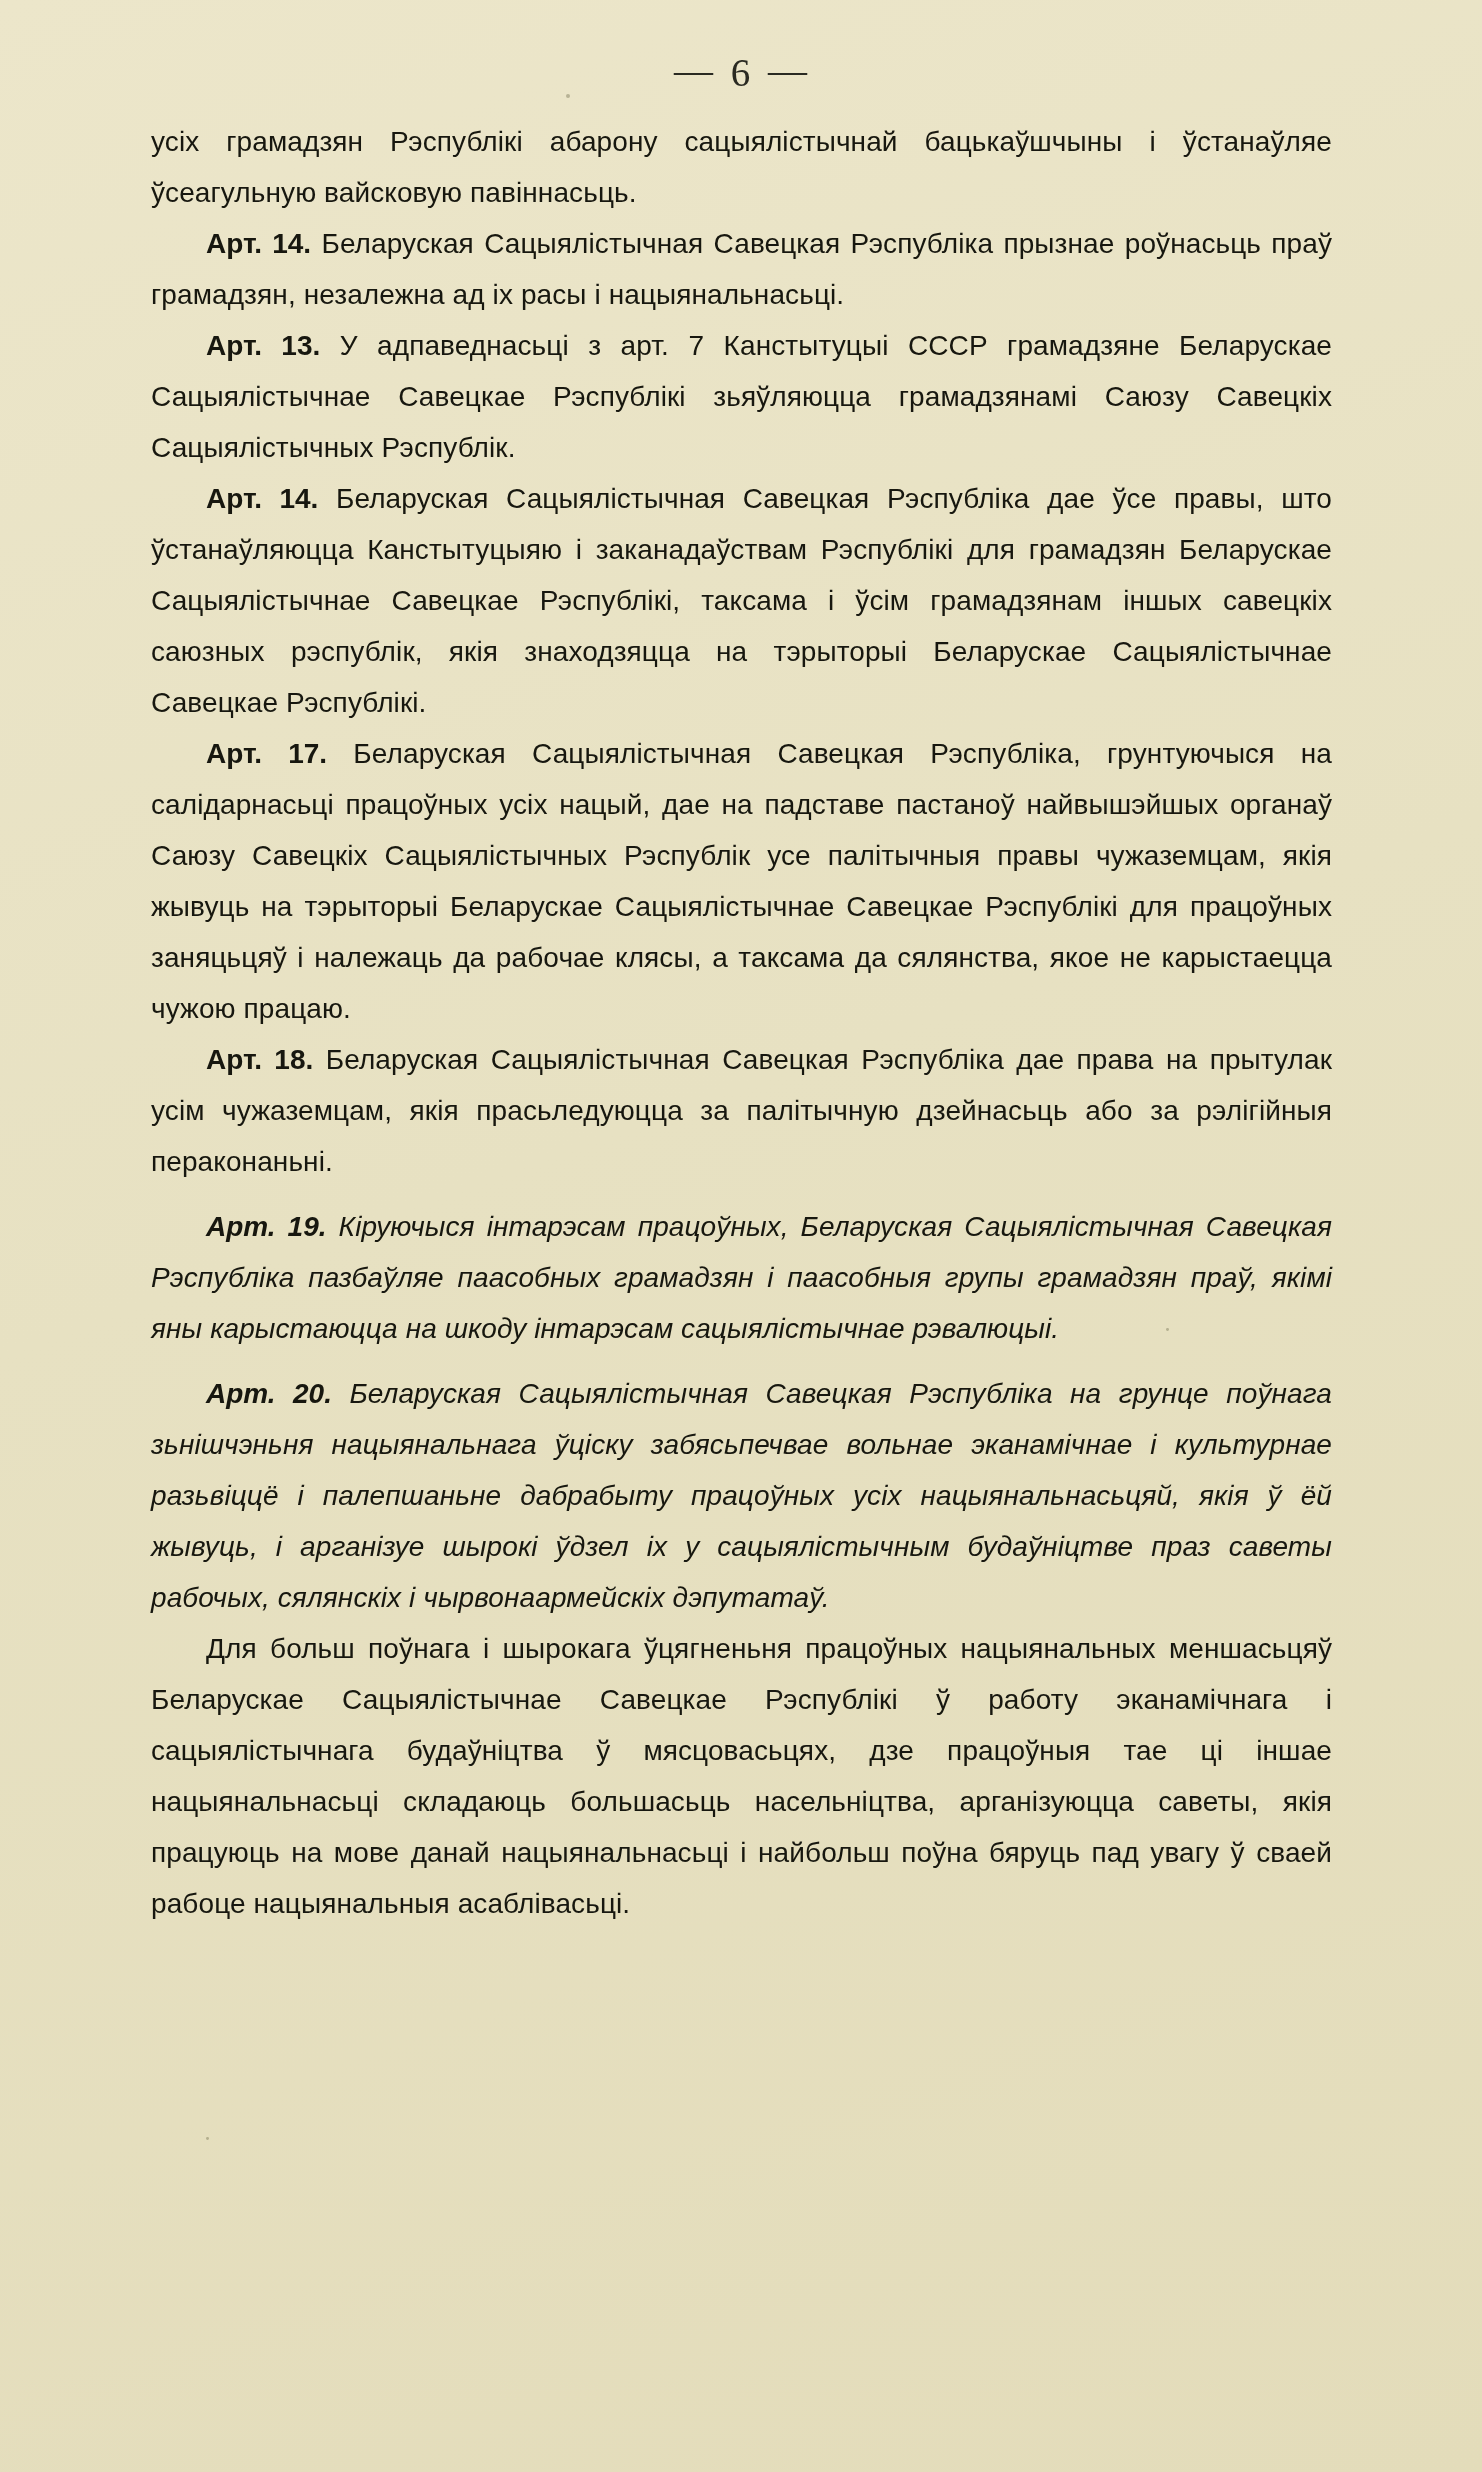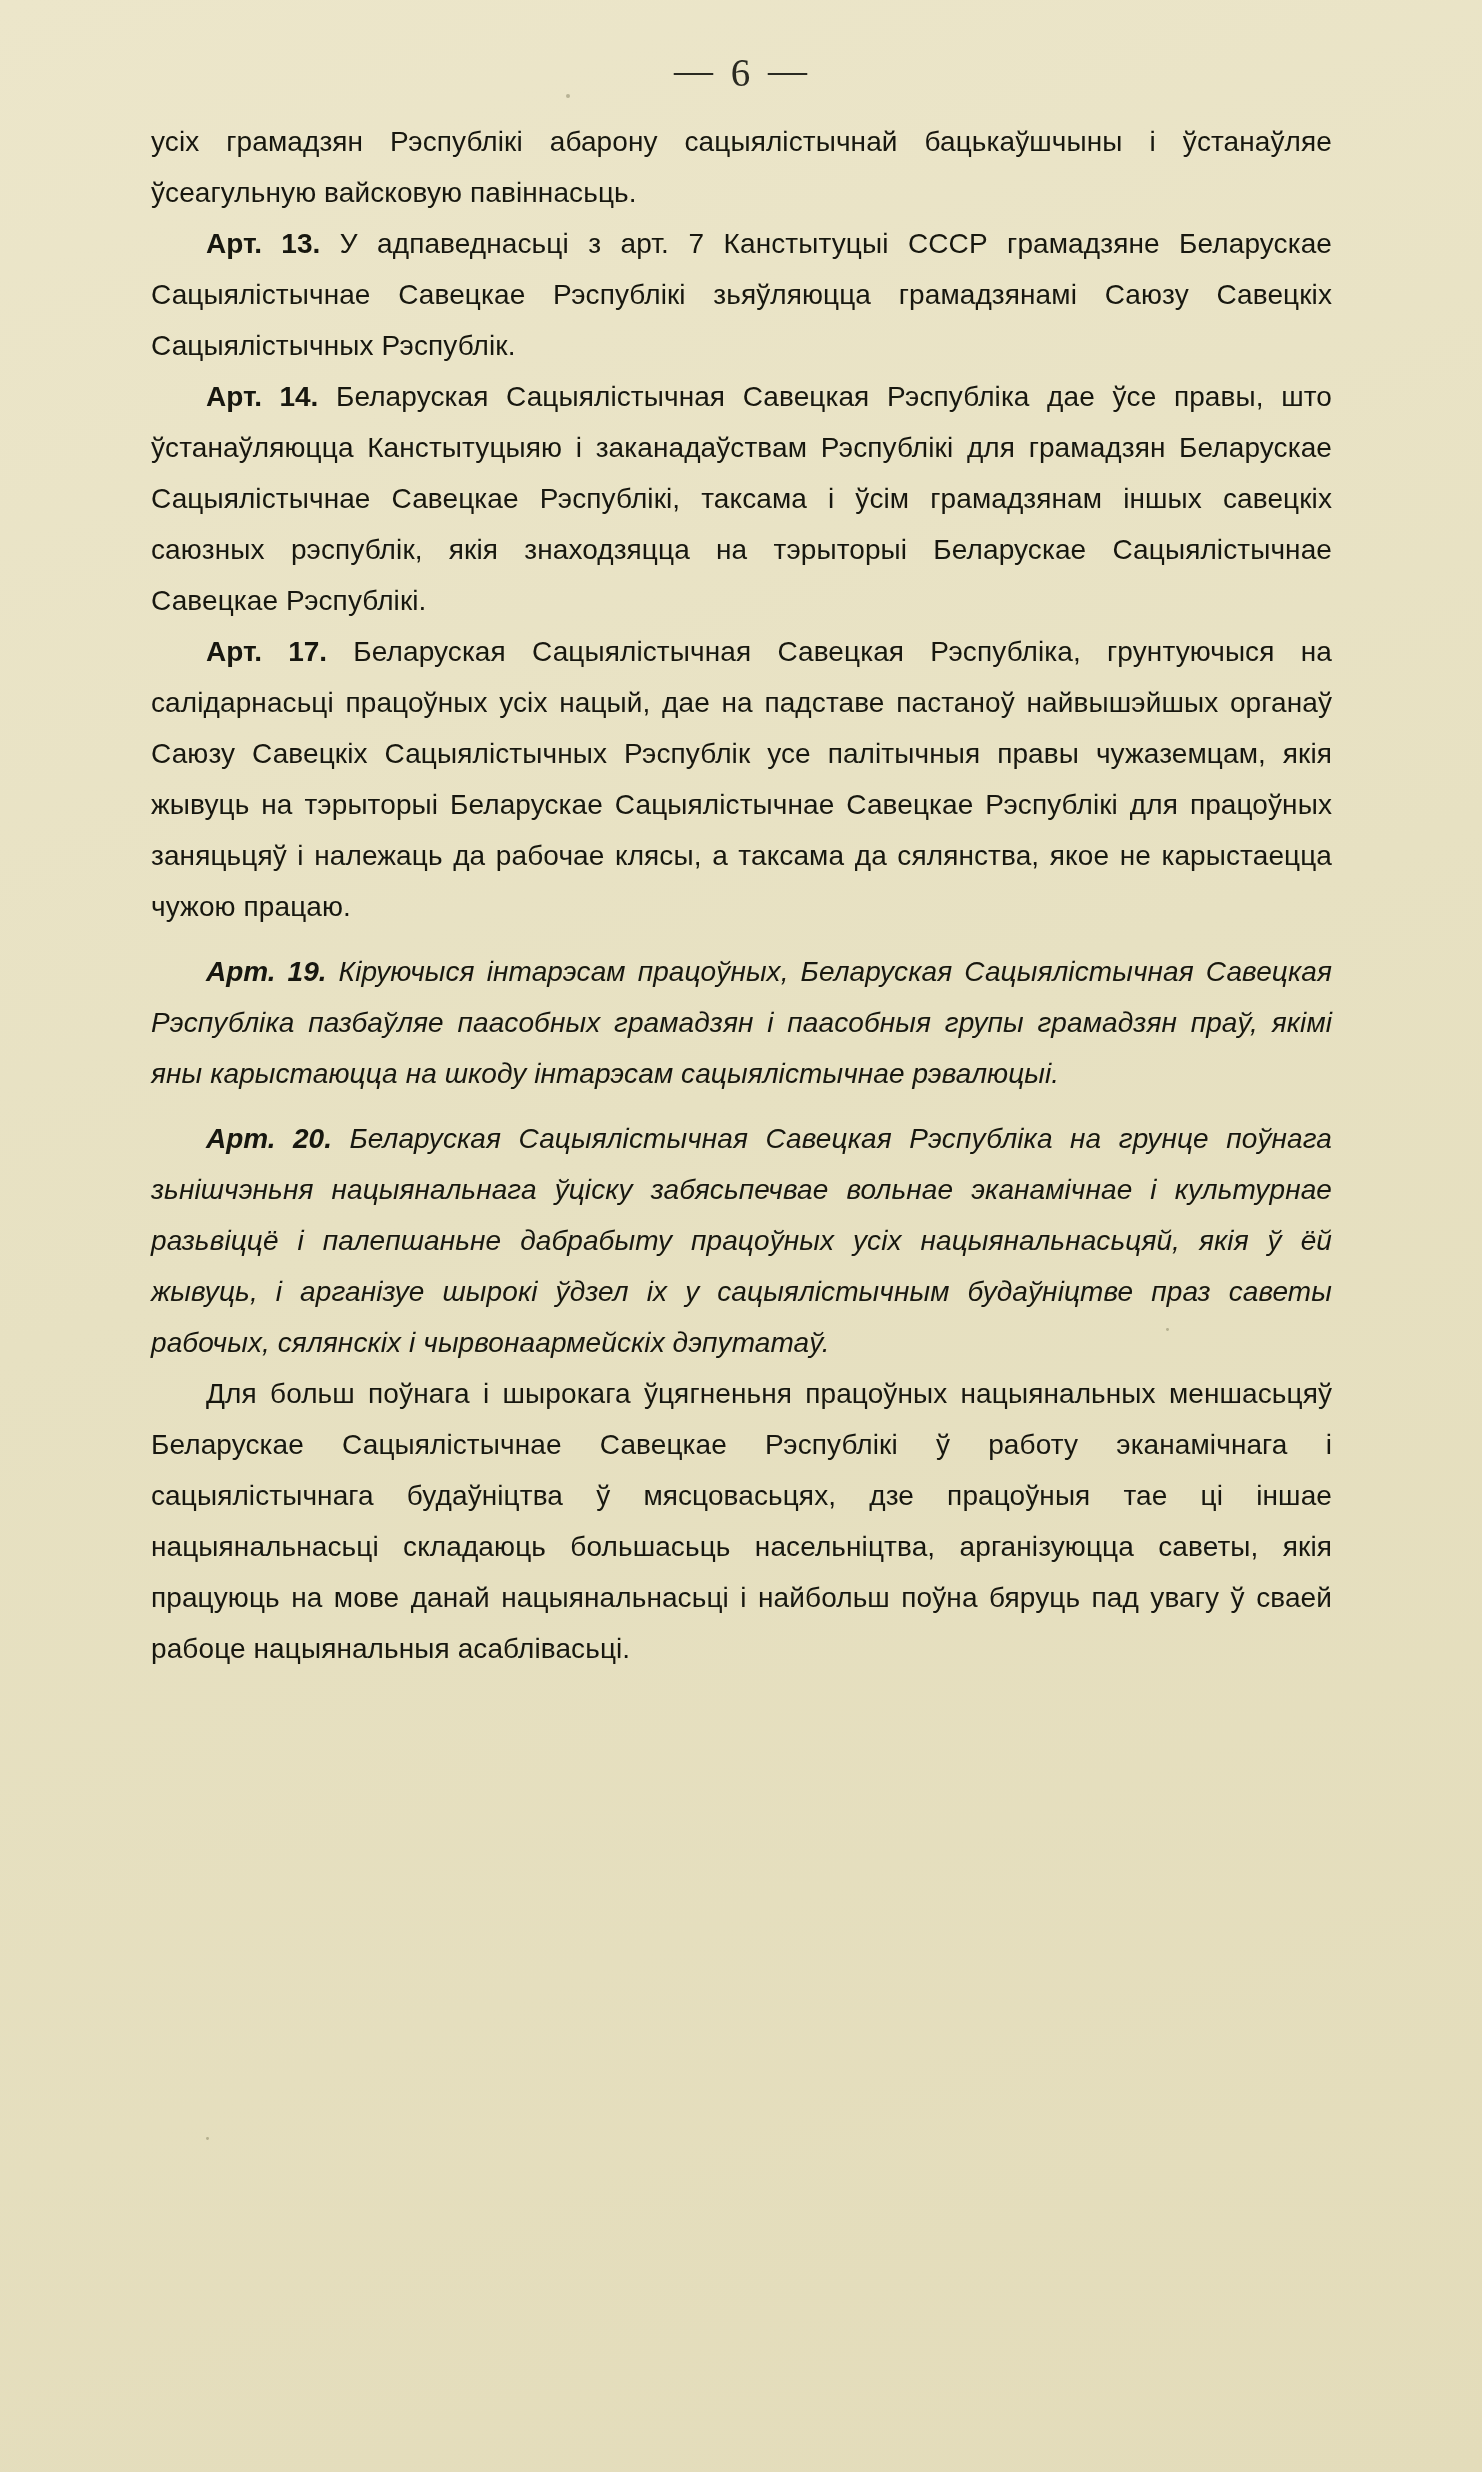--- a/index.html
+++ b/index.html
@@ -80,27 +80,29 @@
 
   <div class="page-number">
     <span class="dash">—</span><span>6</span><span class="dash">—</span>
   </div>
 
   <div class="body-text">
 
     <p class="para"><span>усіх грамадзян Рэспублікі абарону сацыялістычнай бацькаўшчыны і ўстанаўляе ўсеагульную вайсковую павіннасьць.</span></p>
 
 
+    <p class="para indent"><span class="art">Арт. 14.</span> <span>Беларуская Сацыялістычная Савецкая Рэспубліка прызнае роўнасьць праў грамадзян, незалежна ад іх расы і нацыянальнасьці.</span></p>
 
     <p class="para indent"><span class="art">Арт. 13.</span> <span>У адпаведнасьці з арт. 7 Канстытуцыі СССР грамадзяне Беларускае Сацыялістычнае Савецкае Рэспублікі зьяўляюцца грамадзянамі Саюзу Савецкіх Сацыялістычных Рэспублік.</span></p>
 
     <p class="para indent"><span class="art">Арт. 14.</span> <span>Беларуская Сацыялістычная Савецкая Рэспубліка дае ўсе правы, што ўстанаўляюцца Канстытуцыяю і заканадаўствам Рэспублікі для грамадзян Беларускае Сацыялістычнае Савецкае Рэспублікі, таксама і ўсім грамадзянам іншых савецкіх саюзных рэспублік, якія знаходзяцца на тэрыторыі Беларускае Сацыялістычнае Савецкае Рэспублікі.</span></p>
 
     <p class="para indent"><span class="art">Арт. 17.</span> <span>Беларуская Сацыялістычная Савецкая Рэспубліка, грунтуючыся на салідарнасьці працоўных усіх нацый, дае на падставе пастаноў найвышэйшых органаў Саюзу Савецкіх Сацыялістычных Рэспублік усе палітычныя правы чужаземцам, якія жывуць на тэрыторыі Беларускае Сацыялістычнае Савецкае Рэспублікі для працоўных заняцьцяў і належаць да рабочае клясы, а таксама да сялянства, якое не карыстаецца чужою працаю.</span></p>
 
+    <p class="para indent gap-small"><span class="art">Арт. 18.</span> <span>Беларуская Сацыялістычная Савецкая Рэспубліка дае права на прытулак усім чужаземцам, якія прасьледуюцца за палітычную дзейнасьць або за рэлігійныя пераконаньні.</span></p>
 
     <p class="para indent gap-med"><span class="art">Арт. 19.</span> <span>Кіруючыся інтарэсам працоўных, Беларуская Сацыялістычная Савецкая Рэспубліка пазбаўляе паасобных грамадзян і паасобныя групы грамадзян праў, якімі яны карыстаюцца на шкоду інтарэсам сацыялістычнае рэвалюцыі.</span></p>
 
     <p class="para indent gap-med"><span class="art">Арт. 20.</span> <span>Беларуская Сацыялістычная Савецкая Рэспубліка на грунце поўнага зьнішчэньня нацыянальнага ўціску забясьпечвае вольнае эканамічнае і культурнае разьвіццё і палепшаньне дабрабыту працоўных усіх нацыянальнасьцяй, якія ў ёй жывуць, і арганізуе шырокі ўдзел іх у сацыялістычным будаўніцтве праз саветы рабочых, сялянскіх і чырвонаармейскіх дэпутатаў.</span></p>
 
     <p class="para indent gap-small"><span>Для больш поўнага і шырокага ўцягненьня працоўных нацыянальных меншасьцяў Беларускае Сацыялістычнае Савецкае Рэспублікі ў работу эканамічнага і сацыялістычнага будаўніцтва ў мясцовасьцях, дзе працоўныя тае ці іншае нацыянальнасьці складаюць большасьць насельніцтва, арганізуюцца саветы, якія працуюць на мове данай нацыянальнасьці і найбольш поўна бяруць пад увагу ў сваей рабоце нацыянальныя асаблівасьці.</span></p>
 
 
   </div>
 

